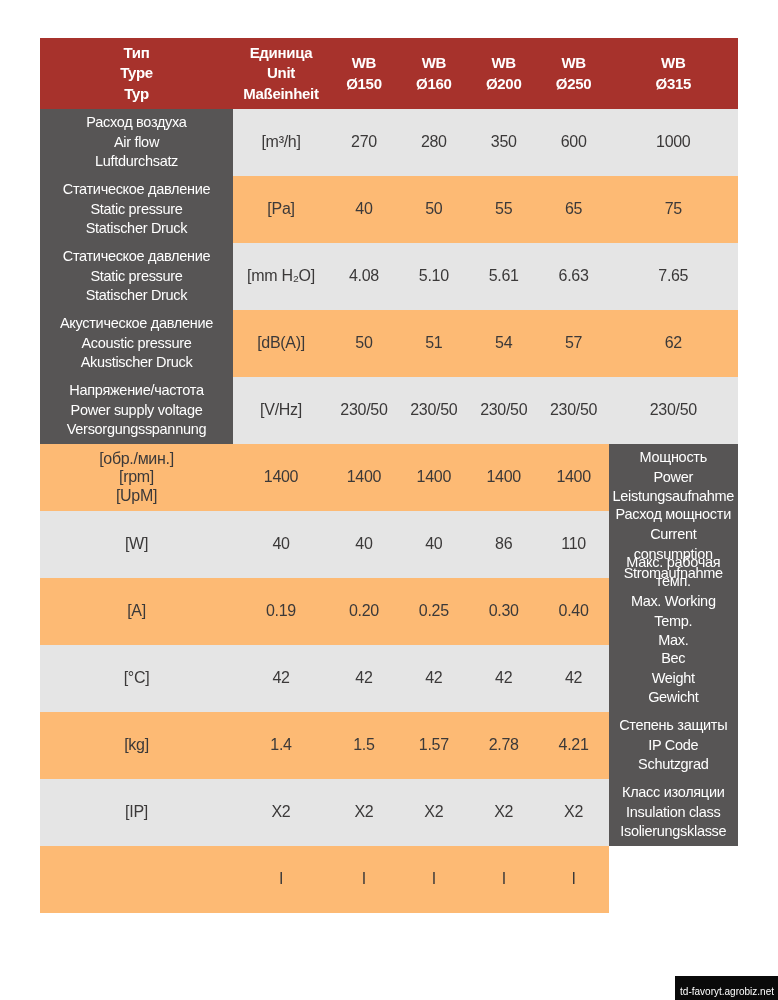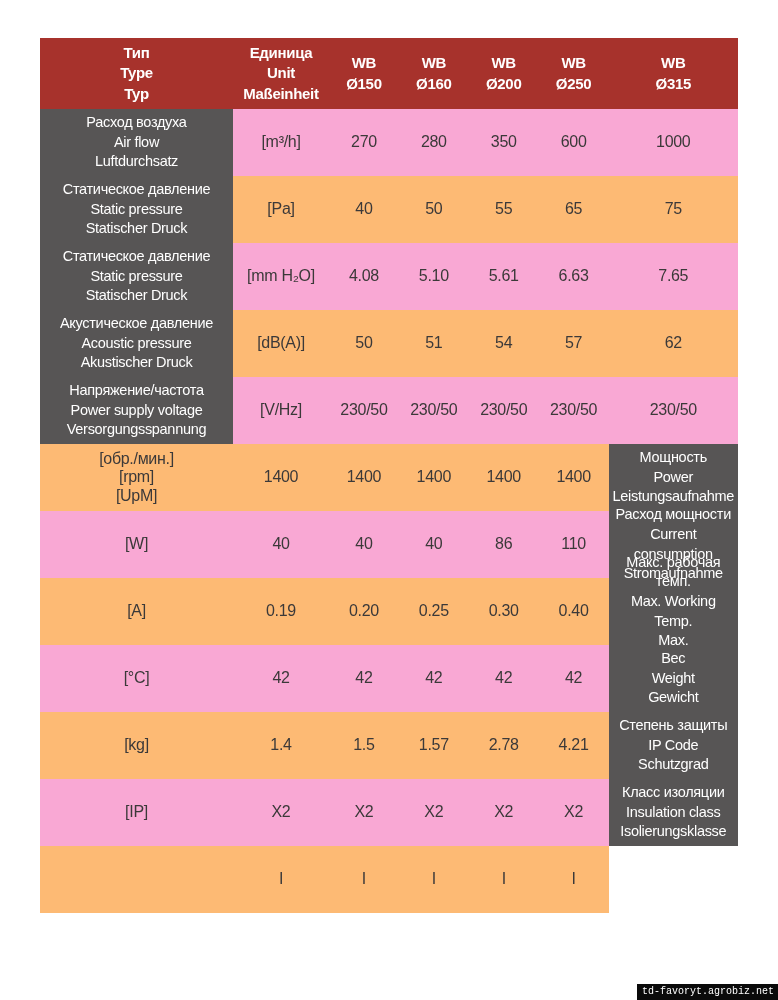--- a/index.html
+++ b/index.html
@@ -43,31 +43,31 @@
   }
   .cell{
     color:#3b3939;
     display:flex;flex-direction:column;
     align-items:center;justify-content:center;
     font-size:16px;font-weight:400;
     letter-spacing:-0.3px;
     line-height:1.15;
     text-align:center;
   }
-  .cell.gray{background:#f9a8d4;justify-content:center;}
+  .cell.gray{background:#e5e5e5;justify-content:center;}
   .cell.white{background:#fdba74;}
   .watermark{
     position:absolute;
     right:0;bottom:0;
     background:#0a0a0a;
     color:#ffffff;
-    font-family:Liberation Mono, monospace;
+    font-family:Liberation Sans, sans-serif;
     font-size:10px;
     line-height:15px;
-    padding:0 4px 1px 5px;
+    padding:8px 4px 1px 5px;
     white-space:nowrap;
   }
 </style>
 </head>
 <body>
 
 <div class="page">
 
   <div class="spec-table">
 

